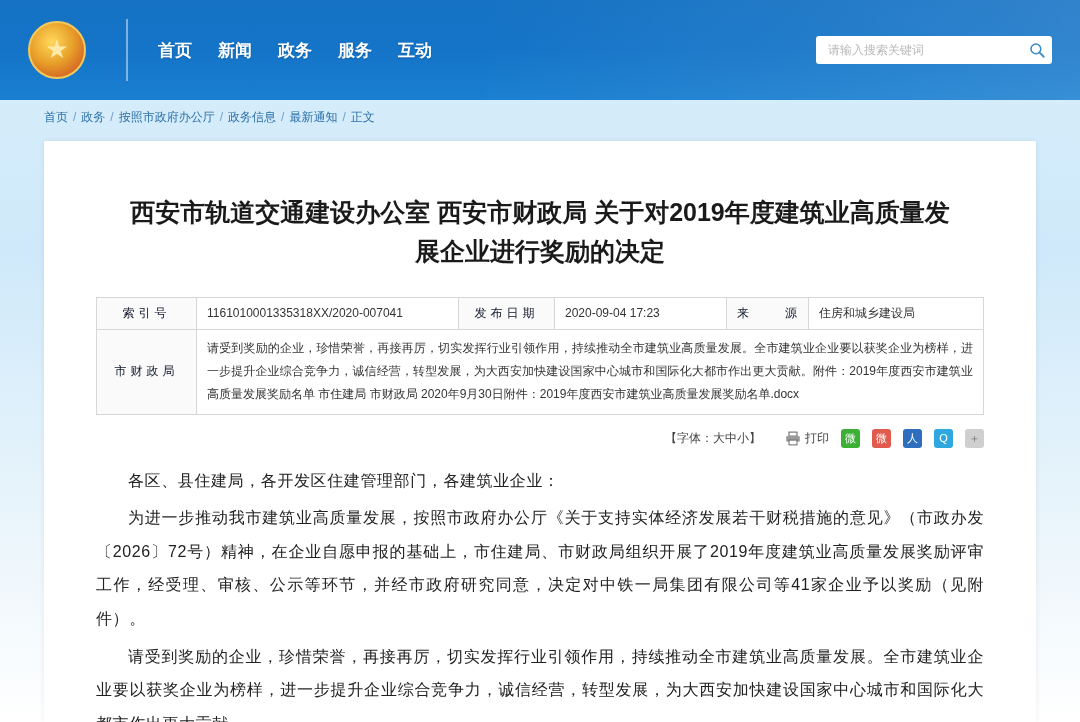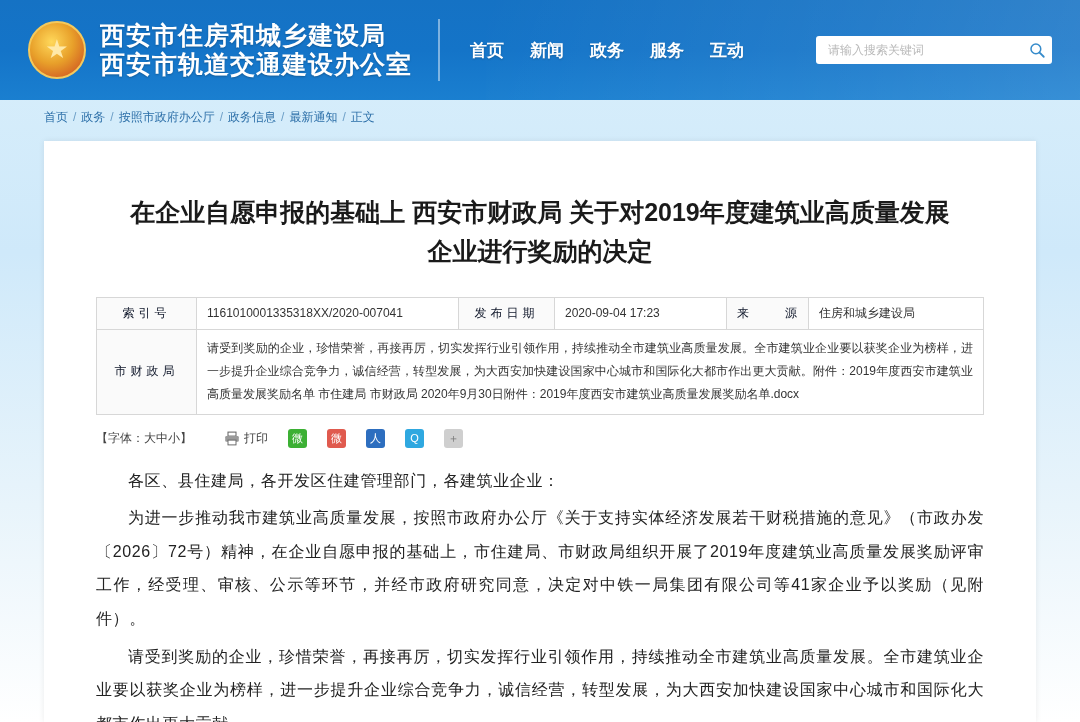--- a/index.html
+++ b/index.html
@@ -149,21 +149,22 @@
   td.summary {
     line-height: 1.95;
     padding: 10px 12px;
     text-align: justify;
   }
 
   
   .toolbar {
     display: flex;
     align-items: center;
-    gap: 20px;
+    justify-content: flex-end;
+    gap: 12px;
     margin-top: 14px;
     font-size: 12px;
     color: #444;
   }
   .fontsize-group { margin-right: 12px; }
   .fontsize-group span { cursor: pointer; }
   .print-btn { display: flex; align-items: center; gap: 4px; cursor: pointer; color: #444; }
   .share-ico {
     width: 19px; height: 19px; border-radius: 3px;
     display: inline-block; cursor: pointer;
@@ -186,24 +187,20 @@
   }
   .body-text p { margin: 0 0 4px 0; text-indent: 2em; }
 </style>
 </head>
 <body>
 
 <div class="header">
 
   <div class="logo-wrap">
     <div class="emblem"></div>
-    <div class="org-names">
-      <div>西安市住房和城乡建设局</div>
-      <div>西安市轨道交通建设办公室</div>
-    </div>
   </div>
 
   <div class="divider-v"></div>
 
   <div class="nav">
     <div class="nav-item">首页</div>
     <div class="nav-item">新闻</div>
     <div class="nav-item">政务</div>
     <div class="nav-item">服务</div>
     <div class="nav-item">互动</div>
@@ -227,21 +224,21 @@
   <span class="crumb-sep">/</span>
   <a>政务信息</a>
   <span class="crumb-sep">/</span>
   <a>最新通知</a>
   <span class="crumb-sep">/</span>
   <span>正文</span>
 </div>
 
 <div class="paper">
 
-  <div class="doc-title">在企业自愿申报的基础上 西安市财政局 关于对2019年度建筑业高质量发展企业进行奖励的决定</div>
+  <div class="doc-title">西安市轨道交通建设办公室 西安市财政局 关于对2019年度建筑业高质量发展企业进行奖励的决定</div>
 
   <table class="meta">
     <tbody>
         <tr>
       <td class="lbl" style="width:100px">索引号</td>
       <td class="val" style="width:262px">1161010001335318XX/2020-007041</td>
       <td class="lbl" style="width:96px">发布日期</td>
       <td class="val" style="width:172px">2020-09-04 17:23</td>
       <td class="lbl" style="width:82px">来　　源</td>
       <td class="val">住房和城乡建设局</td>

